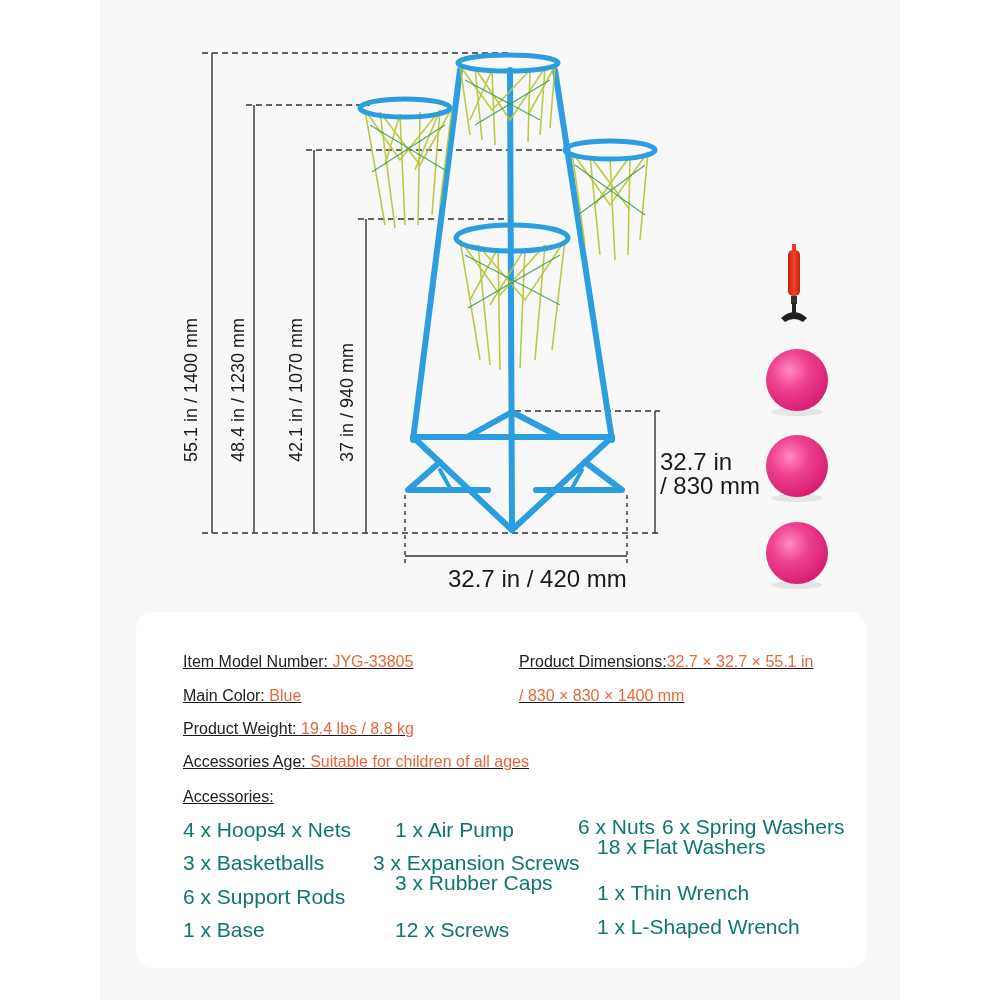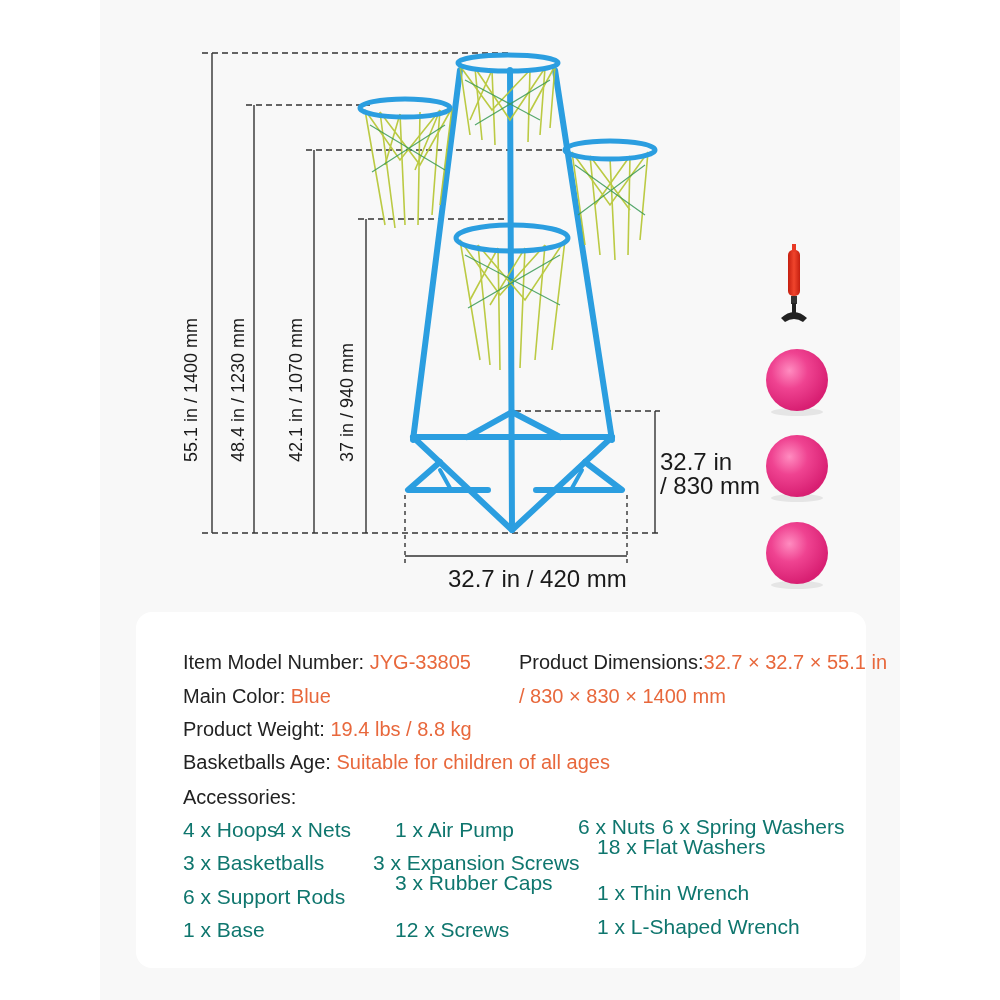--- a/index.html
+++ b/index.html
@@ -16,21 +16,21 @@
   }
   .vlabel {
     position: absolute; font-size: 18px; color: #1a1a1a; white-space: nowrap;
     transform-origin: left top; transform: rotate(-90deg);
   }
   .card {
     position: absolute; left: 136px; top: 612px; width: 730px; height: 356px;
     background: #ffffff; border-radius: 16px;
   }
   .spec {
-    position: absolute; font-size: 20px; white-space: nowrap; line-height: 20px;
+    position: absolute; font-size: 16px; white-space: nowrap; line-height: 20px; text-decoration: underline;
   }
   .spec .k { color: #222222; }
   .spec .v { color: #e8683c; }
   .acc {
     position: absolute; font-size: 21px; color: #0f766e; white-space: nowrap; line-height: 20px;
   }
 </style>
 </head>
 <body>
 
@@ -149,21 +149,21 @@
 <div class="spec" style="left:183px;top:652px">
   <span class="k">Item Model Number: </span><span class="v">JYG-33805</span>
 </div>
 <div class="spec" style="left:183px;top:686px">
   <span class="k">Main Color: </span><span class="v">Blue</span>
 </div>
 <div class="spec" style="left:183px;top:719px">
   <span class="k">Product Weight: </span><span class="v">19.4 lbs / 8.8 kg</span>
 </div>
 <div class="spec" style="left:183px;top:752px">
-  <span class="k">Basketballs Age: </span><span class="v">Suitable for children of all ages</span>
+  <span class="k">Accessories Age: </span><span class="v">Suitable for children of all ages</span>
 </div>
 <div class="spec" style="left:519px;top:652px">
   <span class="k">Product Dimensions:</span><span class="v">32.7 × 32.7 × 55.1 in</span>
 </div>
 <div class="spec" style="left:519px;top:686px">
   <span class="v">/ 830 × 830 × 1400 mm</span>
 </div>
 <div class="spec" style="left:183px;top:787px">
   <span class="k">Accessories:</span>
 </div>

